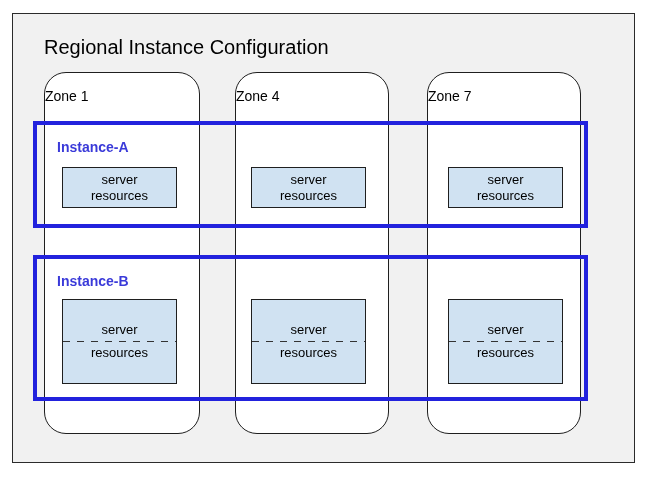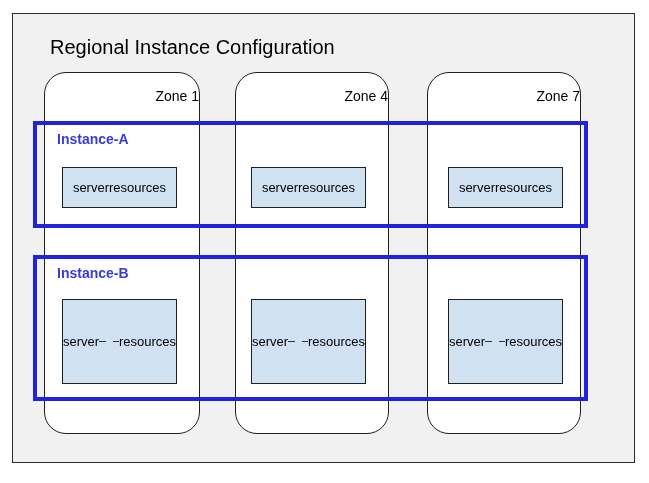--- a/index.html
+++ b/index.html
@@ -14,70 +14,70 @@
   }
   .frame {
     position: absolute;
     left: 12px; top: 13px;
     width: 623px; height: 450px;
     background: var(--frame-fill, #f1f1f1);
     border: 1px solid #2b2b2b;
   }
   .title {
     position: absolute;
-    left: 37px; top: 22px;
+    left: 31px; top: 22px;
     font-size: 20px;
     color: #000000;
     white-space: nowrap;
   }
   .zone {
     position: absolute;
     top: 72px;
     height: 362px;
     background: #ffffff;
     border: 1px solid #1f1f1f;
     border-radius: 22px;
     z-index: 1;
   }
   .zone-1 { left: 44px;  width: 156px; }
   .zone-2 { left: 235px; width: 154px; }
   .zone-3 { left: 427px; width: 154px; }
   .zone-label {
     display: block;
     margin-top: 15px;
-    text-align: right;
+    text-align: left;
     font-size: 14px;
     color: #000000;
   }
   .instance {
     position: absolute;
     left: 33px;
     width: 555px;
     border: 4px solid var(--instance-border, #2222dd);
     background: transparent;
     z-index: 2;
   }
   .instance-a { top: 121px; height: 107px; }
   .instance-b { top: 255px; height: 146px; }
   .instance-label {
     position: absolute;
-    left: 20px; top: 6px;
+    left: 20px; top: 14px;
     font-size: 14px;
     font-weight: bold;
     color: var(--instance-label, #3a3ad9);
     white-space: nowrap;
   }
   .server-box {
     position: absolute;
     width: 115px;
     background: var(--server-fill, #d0e2f2);
     border: 1px solid #1f1f1f;
     z-index: 3;
     display: flex;
-    flex-direction: row;
+    flex-direction: column;
     align-items: center;
     justify-content: center;
     font-size: 13px;
     line-height: 16px;
     color: #000000;
     text-align: center;
   }
   .row-a { top: 167px; height: 41px; }
   .row-b { top: 299px; height: 85px; }
   .col-1 { left: 62px; }

